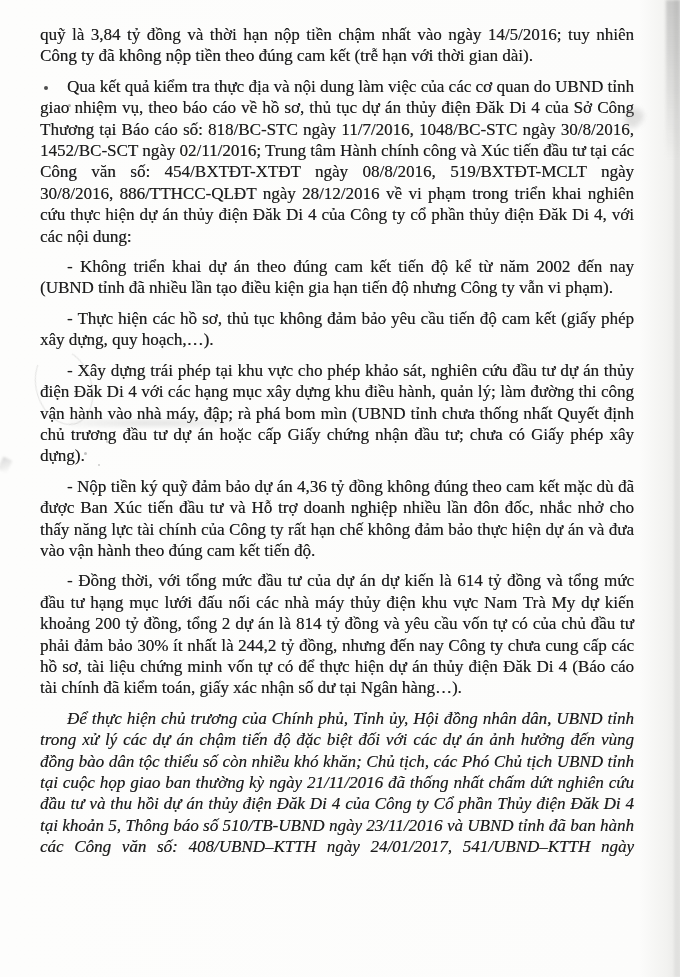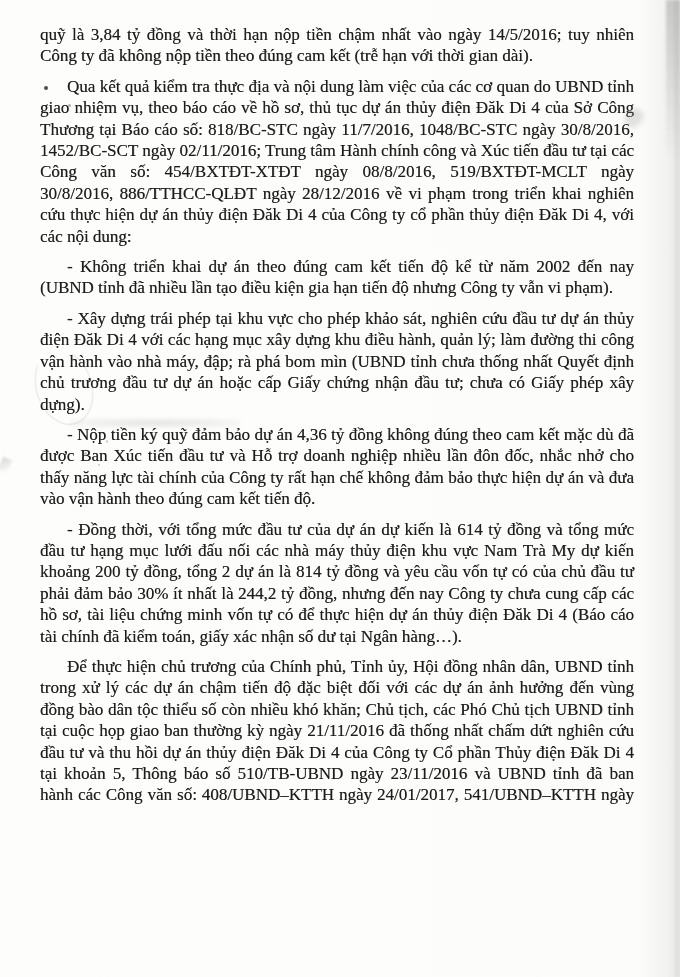--- a/index.html
+++ b/index.html
@@ -23,21 +23,21 @@
     color: #1c1c1c;
   }
   .text-block p {
     margin: 0 7px 9px 0;
     font-size: 17px;
     line-height: 21.4px;
     text-align: justify;
     text-shadow: 0.3px 0.3px 0.5px rgba(25,25,25,0.55);
   }
   .ind { text-indent: 27px; }
-  .last { text-align-last: justify; }
+  .last { text-align-last: justify; font-style: italic; }
 
   
   .artifact { position: absolute; pointer-events: none; }
   .edge-band-right {
     right: 0; top: 0; width: 14px; height: 160px;
     background: linear-gradient(to bottom, rgba(150,150,150,0.45), rgba(150,150,150,0));
     filter: blur(1.5px);
   }
   .edge-strip-right {
     right: 0; top: 0; width: 6px; height: 977px;
@@ -86,20 +86,21 @@
 </style>
 </head>
 <body>
 
 <div class="page">
 
   <div class="text-block">
     <p>quỹ là 3,84 tỷ đồng và thời hạn nộp tiền chậm nhất vào ngày 14/5/2016; tuy nhiên Công ty đã không nộp tiền theo đúng cam kết (trễ hạn với thời gian dài).</p>
     <p class="ind">Qua kết quả kiểm tra thực địa và nội dung làm việc của các cơ quan do UBND tỉnh giao nhiệm vụ, theo báo cáo về hồ sơ, thủ tục dự án thủy điện Đăk Di 4 của Sở Công Thương tại Báo cáo số: 818/BC-STC ngày 11/7/2016, 1048/BC-STC ngày 30/8/2016, 1452/BC-SCT ngày 02/11/2016; Trung tâm Hành chính công và Xúc tiến đầu tư tại các Công văn số: 454/BXTĐT-XTĐT ngày 08/8/2016, 519/BXTĐT-MCLT ngày 30/8/2016, 886/TTHCC-QLĐT ngày 28/12/2016 về vi phạm trong triển khai nghiên cứu thực hiện dự án thủy điện Đăk Di 4 của Công ty cổ phần thủy điện Đăk Di 4, với các nội dung:</p>
     <p class="ind">- Không triển khai dự án theo đúng cam kết tiến độ kể từ năm 2002 đến nay (UBND tỉnh đã nhiều lần tạo điều kiện gia hạn tiến độ nhưng Công ty vẫn vi phạm).</p>
+    <p class="ind">- Thực hiện các hồ sơ, thủ tục không đảm bảo yêu cầu tiến độ cam kết (giấy phép xây dựng, quy hoạch,…).</p>
     <p class="ind">- Xây dựng trái phép tại khu vực cho phép khảo sát, nghiên cứu đầu tư dự án thủy điện Đăk Di 4 với các hạng mục xây dựng khu điều hành, quản lý; làm đường thi công vận hành vào nhà máy, đập; rà phá bom mìn (UBND tỉnh chưa thống nhất Quyết định chủ trương đầu tư dự án hoặc cấp Giấy chứng nhận đầu tư; chưa có Giấy phép xây dựng).</p>
     <p class="ind">- Nộp tiền ký quỹ đảm bảo dự án 4,36 tỷ đồng không đúng theo cam kết mặc dù đã được Ban Xúc tiến đầu tư và Hỗ trợ doanh nghiệp nhiều lần đôn đốc, nhắc nhở cho thấy năng lực tài chính của Công ty rất hạn chế không đảm bảo thực hiện dự án và đưa vào vận hành theo đúng cam kết tiến độ.</p>
     <p class="ind">- Đồng thời, với tổng mức đầu tư của dự án dự kiến là 614 tỷ đồng và tổng mức đầu tư hạng mục lưới đấu nối các nhà máy thủy điện khu vực Nam Trà My dự kiến khoảng 200 tỷ đồng, tổng 2 dự án là 814 tỷ đồng và yêu cầu vốn tự có của chủ đầu tư phải đảm bảo 30% ít nhất là 244,2 tỷ đồng, nhưng đến nay Công ty chưa cung cấp các hồ sơ, tài liệu chứng minh vốn tự có để thực hiện dự án thủy điện Đăk Di 4 (Báo cáo tài chính đã kiểm toán, giấy xác nhận số dư tại Ngân hàng…).</p>
     <p class="ind last">Để thực hiện chủ trương của Chính phủ, Tỉnh ủy, Hội đồng nhân dân, UBND tỉnh trong xử lý các dự án chậm tiến độ đặc biệt đối với các dự án ảnh hưởng đến vùng đồng bào dân tộc thiểu số còn nhiều khó khăn; Chủ tịch, các Phó Chủ tịch UBND tỉnh tại cuộc họp giao ban thường kỳ ngày 21/11/2016 đã thống nhất chấm dứt nghiên cứu đầu tư và thu hồi dự án thủy điện Đăk Di 4 của Công ty Cổ phần Thủy điện Đăk Di 4 tại khoản 5, Thông báo số 510/TB-UBND ngày 23/11/2016 và UBND tỉnh đã ban hành các Công văn số: 408/UBND–KTTH ngày 24/01/2017, 541/UBND–KTTH ngày</p>
   </div>
 
   <div class="artifact edge-band-right"></div>
   <div class="artifact edge-strip-right"></div>
   <div class="artifact dot-top-left"></div>
   <div class="artifact dot-small"></div>

